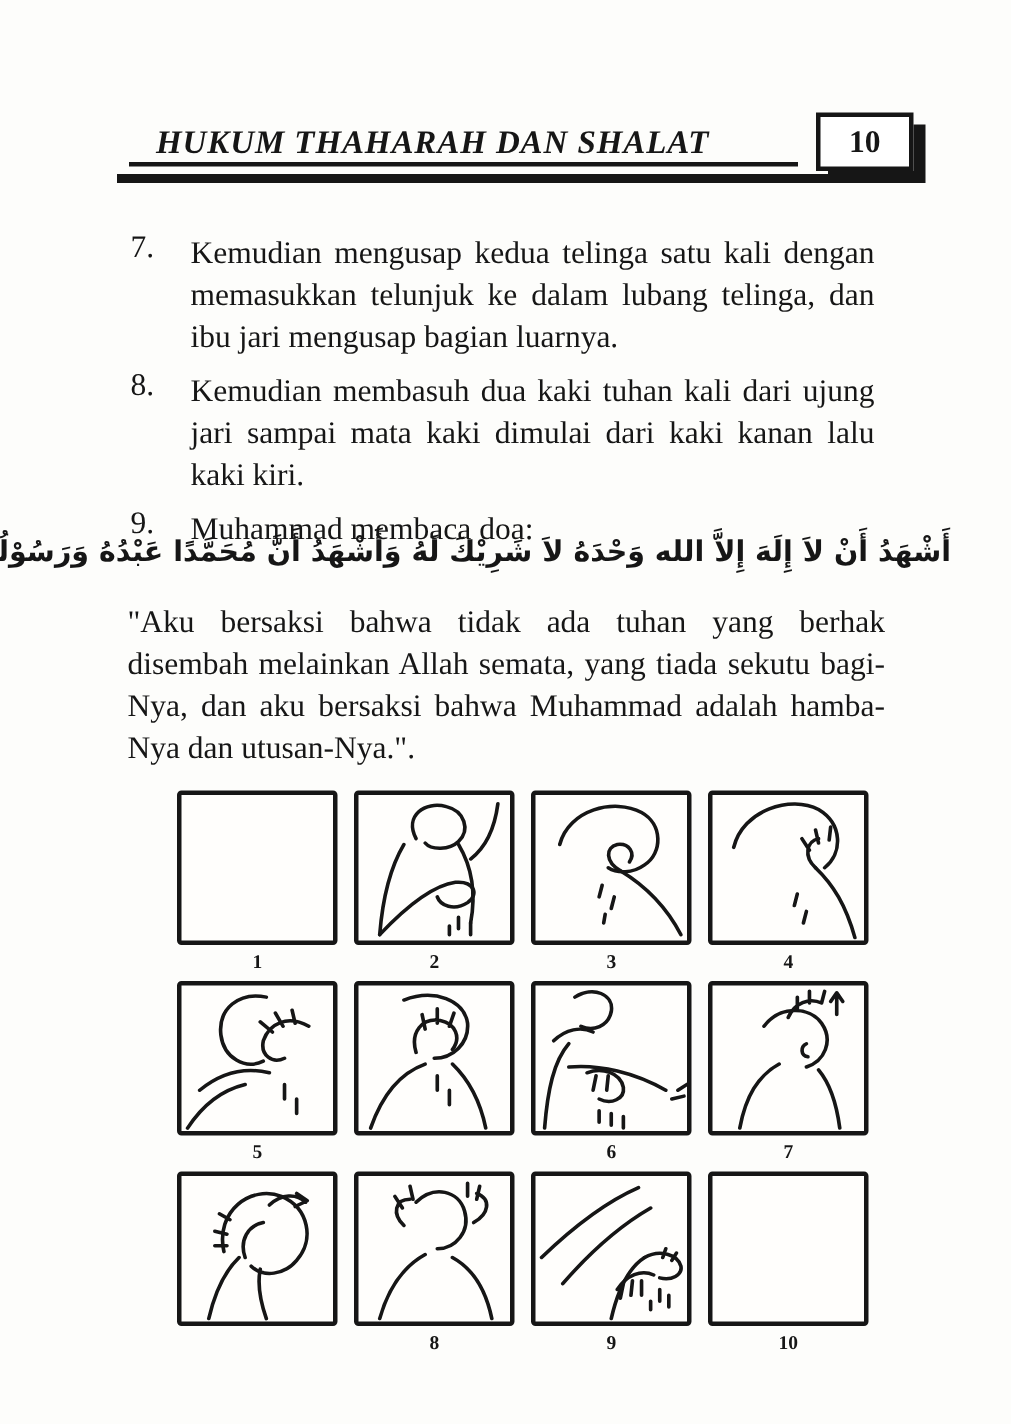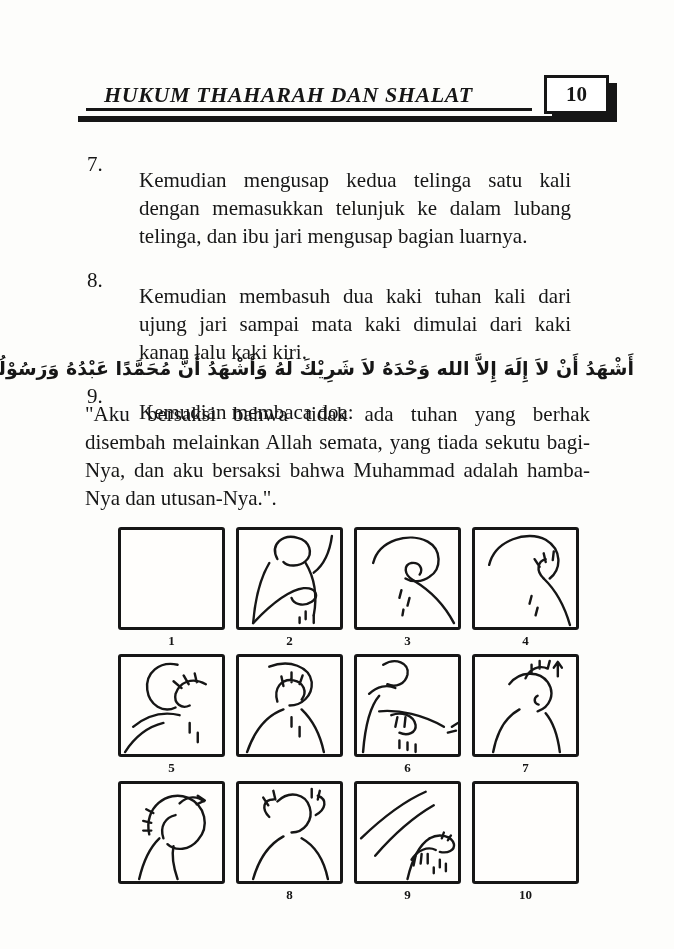--- a/index.html
+++ b/index.html
@@ -32,21 +32,21 @@
     display:flex;align-items:center;justify-content:center;
     font-size:21px;font-weight:bold;
   }
   
   .list{
     position:absolute;left:87px;top:150px;width:500px;
     font-size:21px;line-height:28px;
   }
   .list-item{display:flex;}
   .list-item .num{flex:0 0 36px;}
-  .list-item .txt{margin:16px;flex:1;text-align:justify;}
+  .list-item .txt{margin:4px;flex:1;text-align:justify;}
   .arabic{
     position:absolute;left:40px;top:346px;width:594px;
     direction:rtl;text-align:center;
     font-family:"DejaVu Sans", sans-serif;
     font-weight:bold;font-size:19px;line-height:44px;
     white-space:nowrap;
   }
   .translation{
     position:absolute;left:85px;top:400px;width:505px;
     font-size:21px;line-height:28px;text-align:justify;margin:0;
@@ -84,21 +84,21 @@
   <div class="list-item">
     <span class="num">7.</span>
     <p class="txt">Kemudian mengusap kedua telinga satu kali dengan memasukkan telunjuk ke dalam lubang telinga, dan ibu jari mengusap bagian luarnya.</p>
   </div>
   <div class="list-item">
     <span class="num">8.</span>
     <p class="txt">Kemudian membasuh dua kaki tuhan kali dari ujung jari sampai mata kaki dimulai dari kaki kanan lalu kaki kiri.</p>
   </div>
   <div class="list-item">
     <span class="num">9.</span>
-    <p class="txt">Kemudian membaca doa:</p>
+    <p class="txt">Muhammad membaca doa:</p>
   </div>
 </div>
 
 <div class="arabic" dir="rtl">أَشْهَدُ أَنْ لاَ إِلَهَ إِلاَّ الله وَحْدَهُ لاَ شَرِيْكَ لَهُ وَأَشْهَدُ أَنَّ مُحَمَّدًا عَبْدُهُ وَرَسُوْلُهُ</div>
 
 <p class="translation">"Aku bersaksi bahwa tidak ada tuhan yang berhak disembah melainkan Allah semata, yang tiada sekutu bagi-Nya, dan aku bersaksi bahwa Muhammad adalah hamba-Nya dan utusan-Nya.".</p>
 
 <div class="fig-grid">
 
   <div class="cell">

